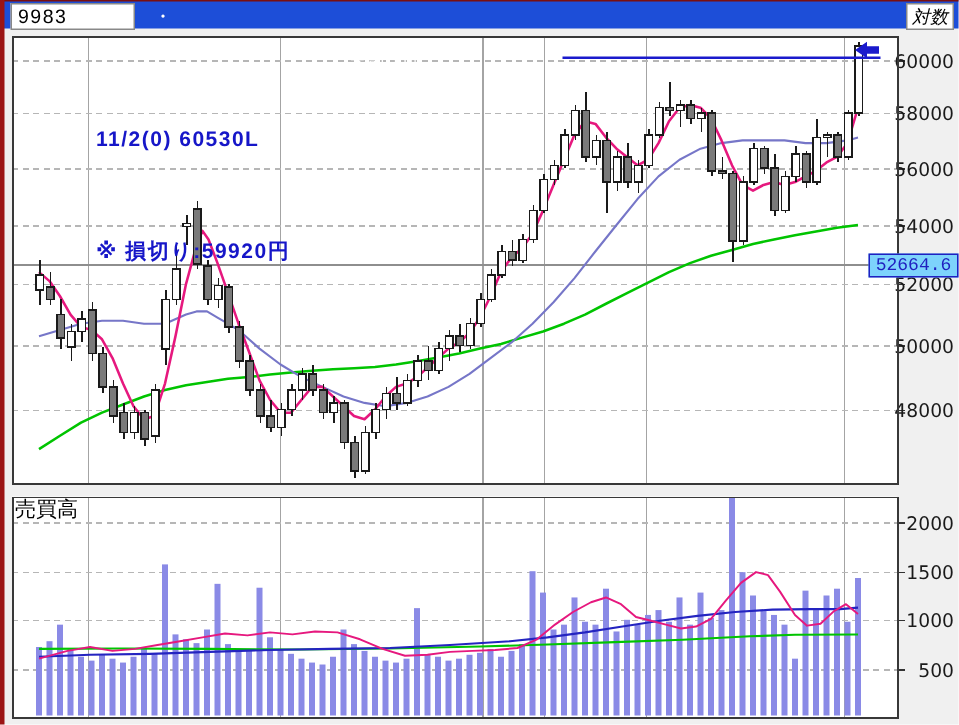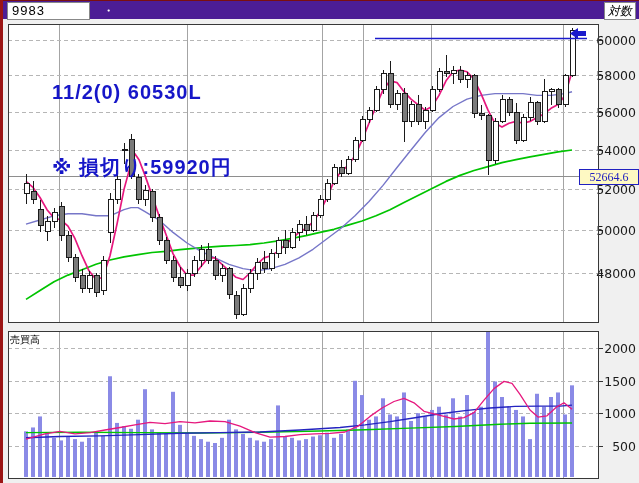--- a/index.html
+++ b/index.html
@@ -23,39 +23,39 @@
   #tb-bullet{left:102px;}
   #tb-name{left:116px;letter-spacing:1px;}
   #tb-market{left:232px;letter-spacing:1px;margin-top:28px;}
   #scale-box{
     position:absolute;right:3px;top:1px;width:30px;height:16px;
     background:#ffffff;border:1px solid #888;color:#000;
     font-size:12px;line-height:16px;text-align:center;font-style:italic;
   }
   #chart-svg{position:absolute;left:0;top:0;z-index:1;}
   #annotations{
-    position:absolute;left:52px;top:30px;z-index:3;
-    font-size:20px;font-weight:bold;line-height:25px;letter-spacing:1px;white-space:pre;
+    position:absolute;left:64px;top:30px;z-index:3;
+    font-size:14px;font-weight:bold;line-height:25px;letter-spacing:1px;white-space:pre;
   }
   #vol-label{
     position:absolute;left:10px;top:333px;z-index:3;
-    font-size:10px;color:#000;background:#fff;padding:0 2px 0 0;line-height:13px;
+    font-size:14px;color:#000;background:#fff;padding:0 2px 0 0;line-height:13px;
   }
   #price-tag{
     position:absolute;left:579px;top:169px;width:58px;height:14px;z-index:4;
-    background:#fef9c3;border:1px solid #2020c0;color:#2020c0;
-    font-size:12px;line-height:14px;text-align:center;font-family:Liberation Serif, serif;
+    background:#7dd3fc;border:1px solid #2020c0;color:#2020c0;
+    font-size:12px;line-height:14px;text-align:center;font-family:Liberation Mono, monospace;
   }
 </style>
 </head>
 <body>
 
 <div id="left-edge" style="background: rgb(155, 21, 21);"></div>
 
-<div id="title-bar" style="background: #4c1d95;">
+<div id="title-bar" style="background: #1d4ed8;">
   <div id="code-box">9983</div>
   <span id="tb-bullet" class="tb-text">・</span>
   <span id="tb-market" class="tb-text">東証1部</span>
   <div id="scale-box">対数</div>
 </div>
 
 <svg id="chart-svg" width="639" height="483">
     <g>
       <rect x="8" y="24" width="590" height="298" fill="#ffffff"></rect>
       <rect x="8" y="331" width="590" height="147" fill="#ffffff"></rect>

